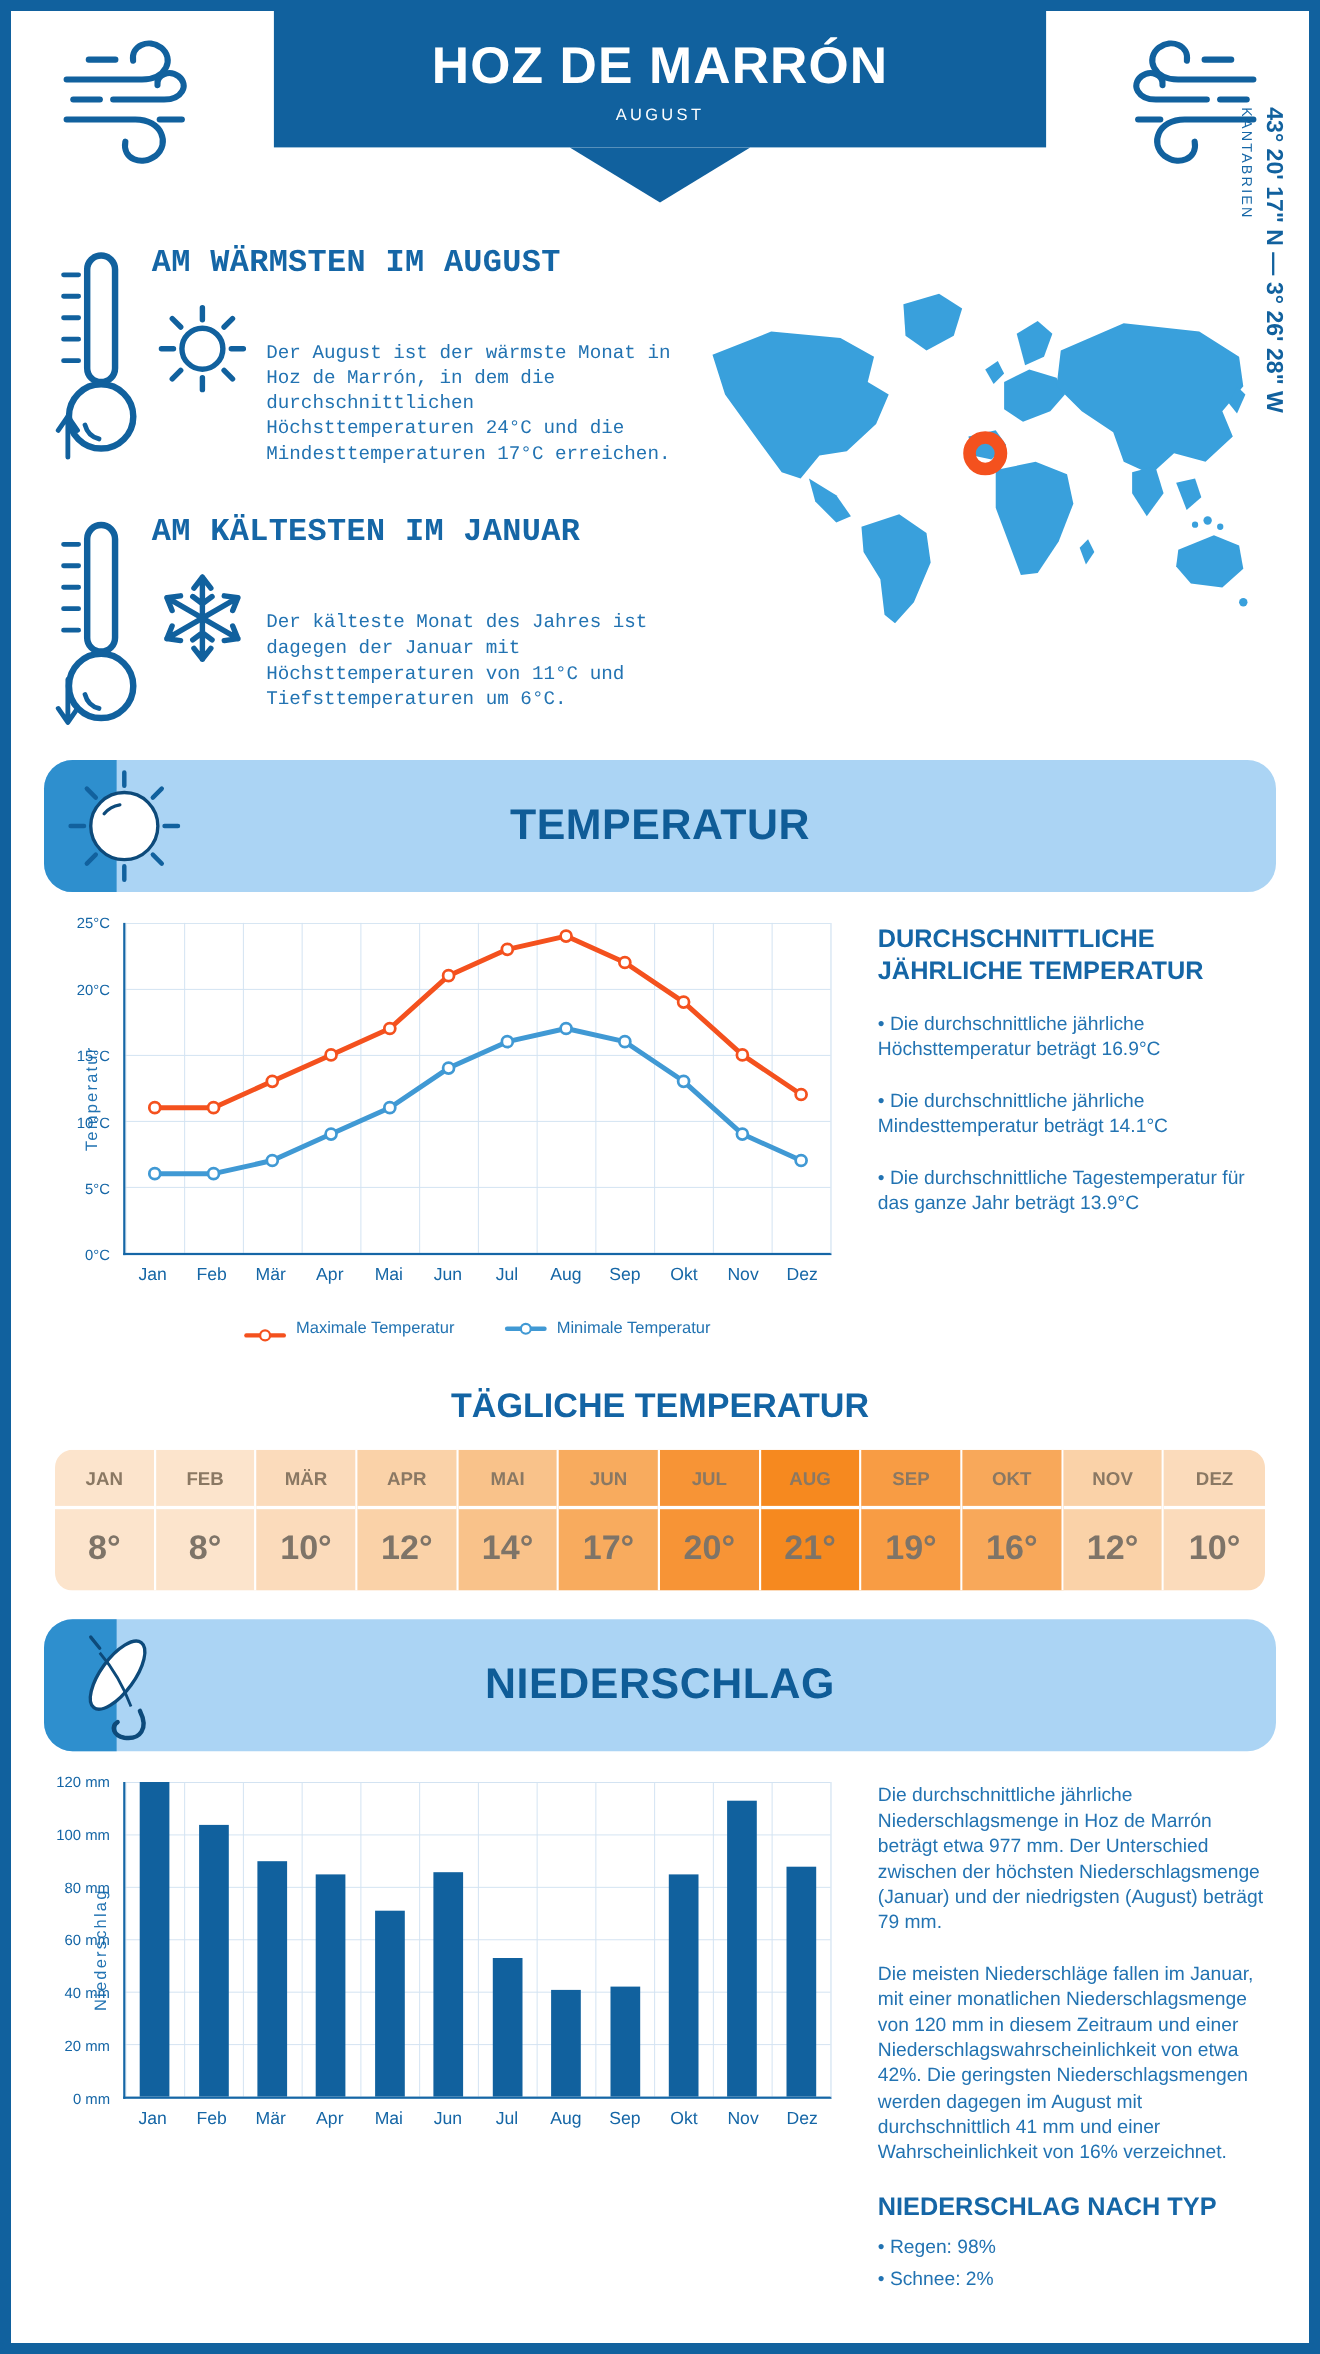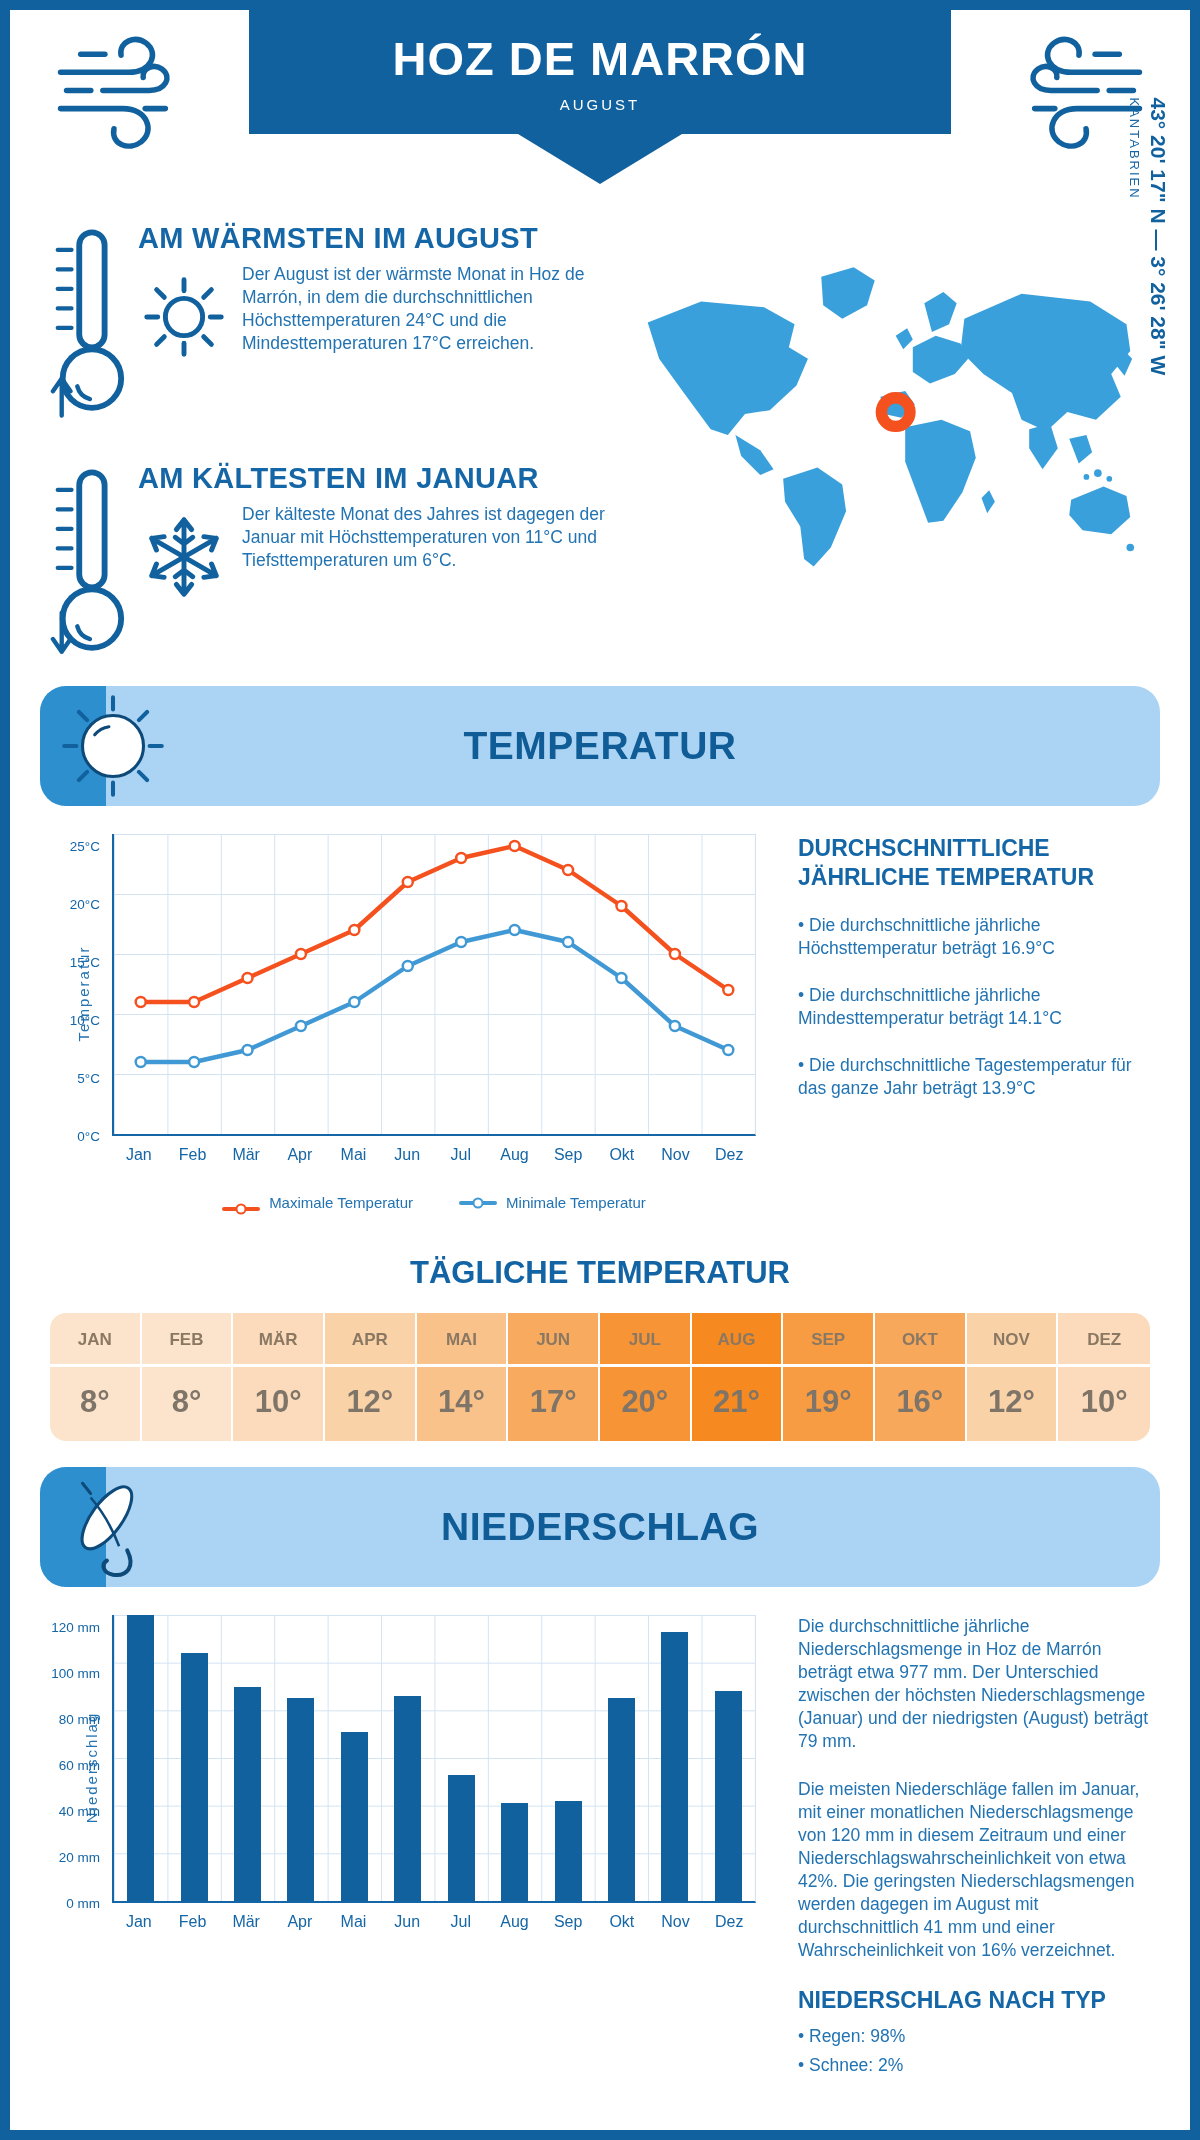--- a/index.html
+++ b/index.html
@@ -17,46 +17,46 @@
   .banner-point { position:absolute; left:50%; transform:translateX(-50%); top:124px; width:0; height:0;
             border-left:82px solid transparent; border-right:82px solid transparent; border-top:50px solid #11619E; }
   .title { color:#fff; font-size:47px; font-weight:bold; letter-spacing:1px; }
   .subtitle { color:#fff; font-size:15px; letter-spacing:3px; margin-top:10px; }
 
   
   .intro { display:flex; padding:0 14px 0 40px; flex:none; }
   .intro-left { width:565px; display:flex; flex-direction:column; gap:42px; }
   .info-block { display:flex; }
   .thermo { flex:none; width:78px; height:196px; margin-top:2px; }
-  .ib-content { margin-left:10px; }
+  .ib-content { margin-left:10px;font-family:Liberation Mono, monospace; }
   .ib-head { color:#1566A6; font-size:29px; font-weight:bold; letter-spacing:.3px; }
   .ib-row { display:flex; margin-top:8px; }
   .ib-icon { flex:none; width:92px; height:92px; margin:8px 12px 0 0; }
-  .ib-text { color:#2273B2; font-size:17.5px; line-height:1.32; max-width:375px; }
+  .ib-text { color:#2273B2; font-size:17.5px; line-height:1.32; max-width:375px;margin-top:47px; }
   .intro-right { flex:1; position:relative; }
   .map-svg { position:absolute; left:6px; top:28px; width:515px; height:328px; }
   .coords-rot { position:absolute; top:30px; right:-148px; width:352px; transform:rotate(90deg); transform-origin:center; }
   .coords-line { color:#11619E; font-size:21px; font-weight:bold; white-space:nowrap; }
   .region-line { color:#1566A6; font-size:13px; letter-spacing:2px; margin-top:4px; }
 
   
   .sec-banner { position:relative; margin:26px 30px 0; height:120px; background:#ABD4F4;
                 border-radius:26px; display:flex; align-items:center; justify-content:center; flex:none; }
   .sec-strip { position:absolute; left:0; top:0; bottom:0; width:66px; background:#2E8FCE;
                border-radius:26px 0 0 26px; }
   .sec-icon { position:absolute; left:12px; top:4px; width:122px; height:112px; }
   .sec-title { position:relative; color:#0F5C97; font-size:39px; font-weight:bold; letter-spacing:.5px; }
 
   
   .chart-row { display:flex; margin:28px 30px 0 40px; flex:none; }
   .chart-col { width:712px; }
   .plot-wrap { position:relative; padding-left:62px; }
   .axis-ylabel { position:absolute; left:-14px; top:50%; transform:rotate(-90deg); transform-origin:center;
                  color:#2273B2; font-size:15px; letter-spacing:2px; white-space:nowrap; }
-  .ylabels { position:absolute; left:0; top:12px; bottom:0; width:58px; }
+  .ylabels { position:absolute; left:0; top:0; bottom:0; width:58px; }
   .ylab { position:absolute; right:8px; transform:translateY(-50%); color:#1566A6; font-size:13.5px; white-space:nowrap; }
   .plot { position:relative; width:644px; border-left:2px solid #1566A6; border-bottom:2px solid #1566A6;
           border-right:1px solid #D3E3F2;
           background-image:linear-gradient(to right,#D3E3F2 1px,transparent 1px),
                            linear-gradient(to bottom,#D3E3F2 1px,transparent 1px); }
   .plot.temp { height:302px; background-size:calc(100%/12) 20%; }
   .plot.precip { height:288px; background-size:calc(100%/12) calc(100%/6); }
   .plot svg.overlay { position:absolute; left:0; top:0; width:100%; height:100%; }
   .xlabels { display:grid; grid-template-columns:repeat(12,1fr); padding-left:62px; width:706px; margin-top:10px; }
   .xlab { text-align:center; color:#1566A6; font-size:16px; }

